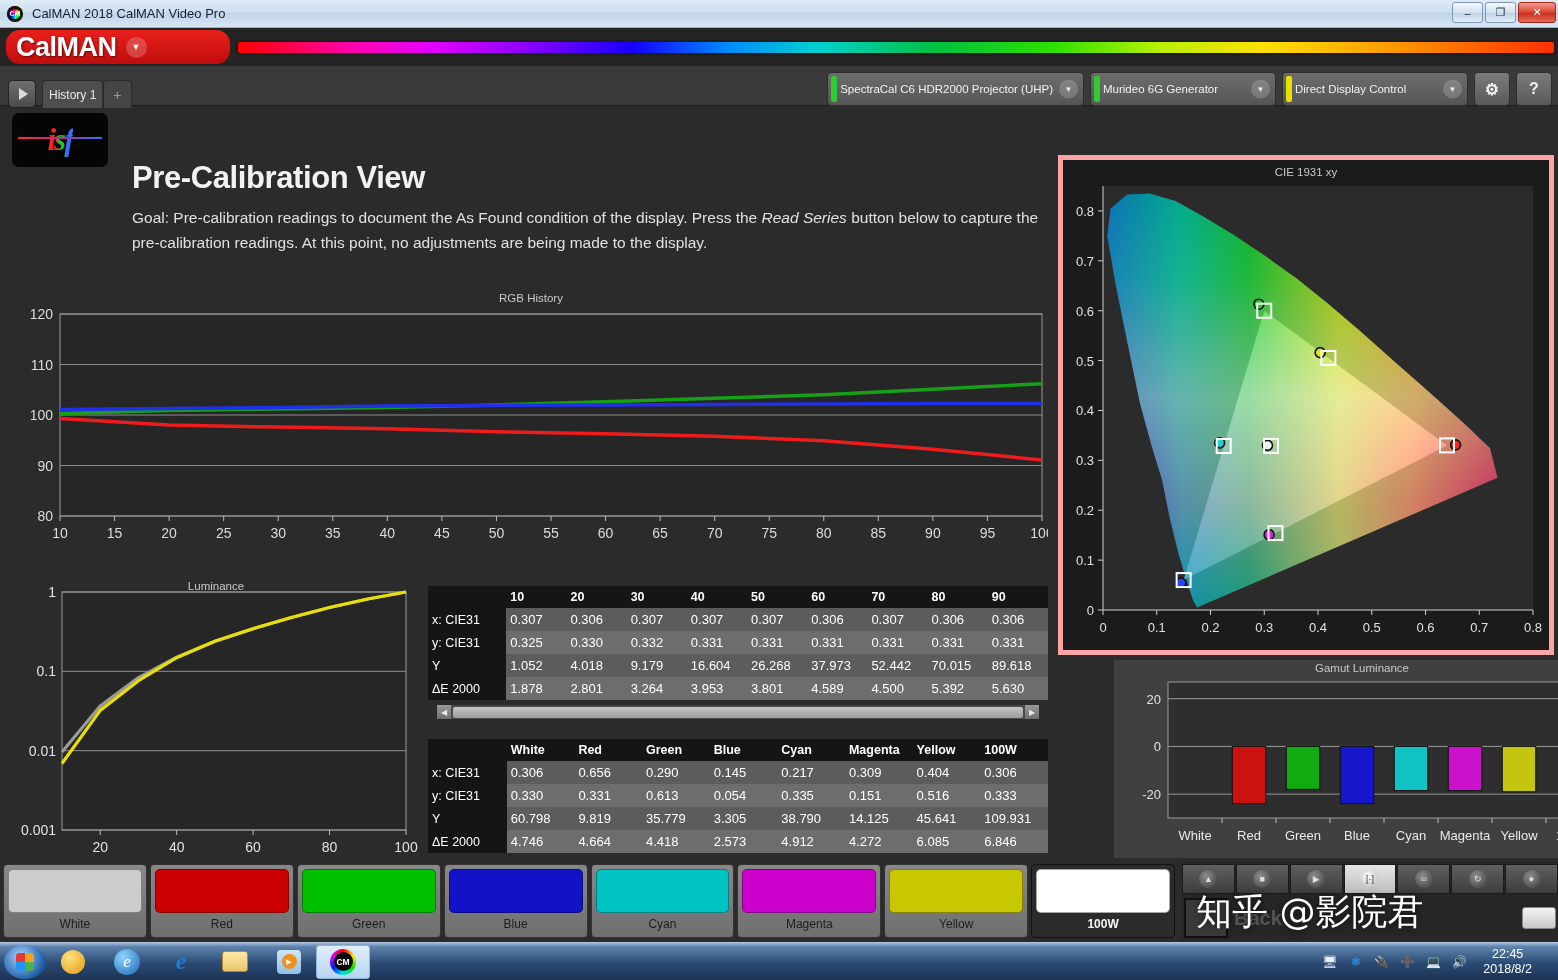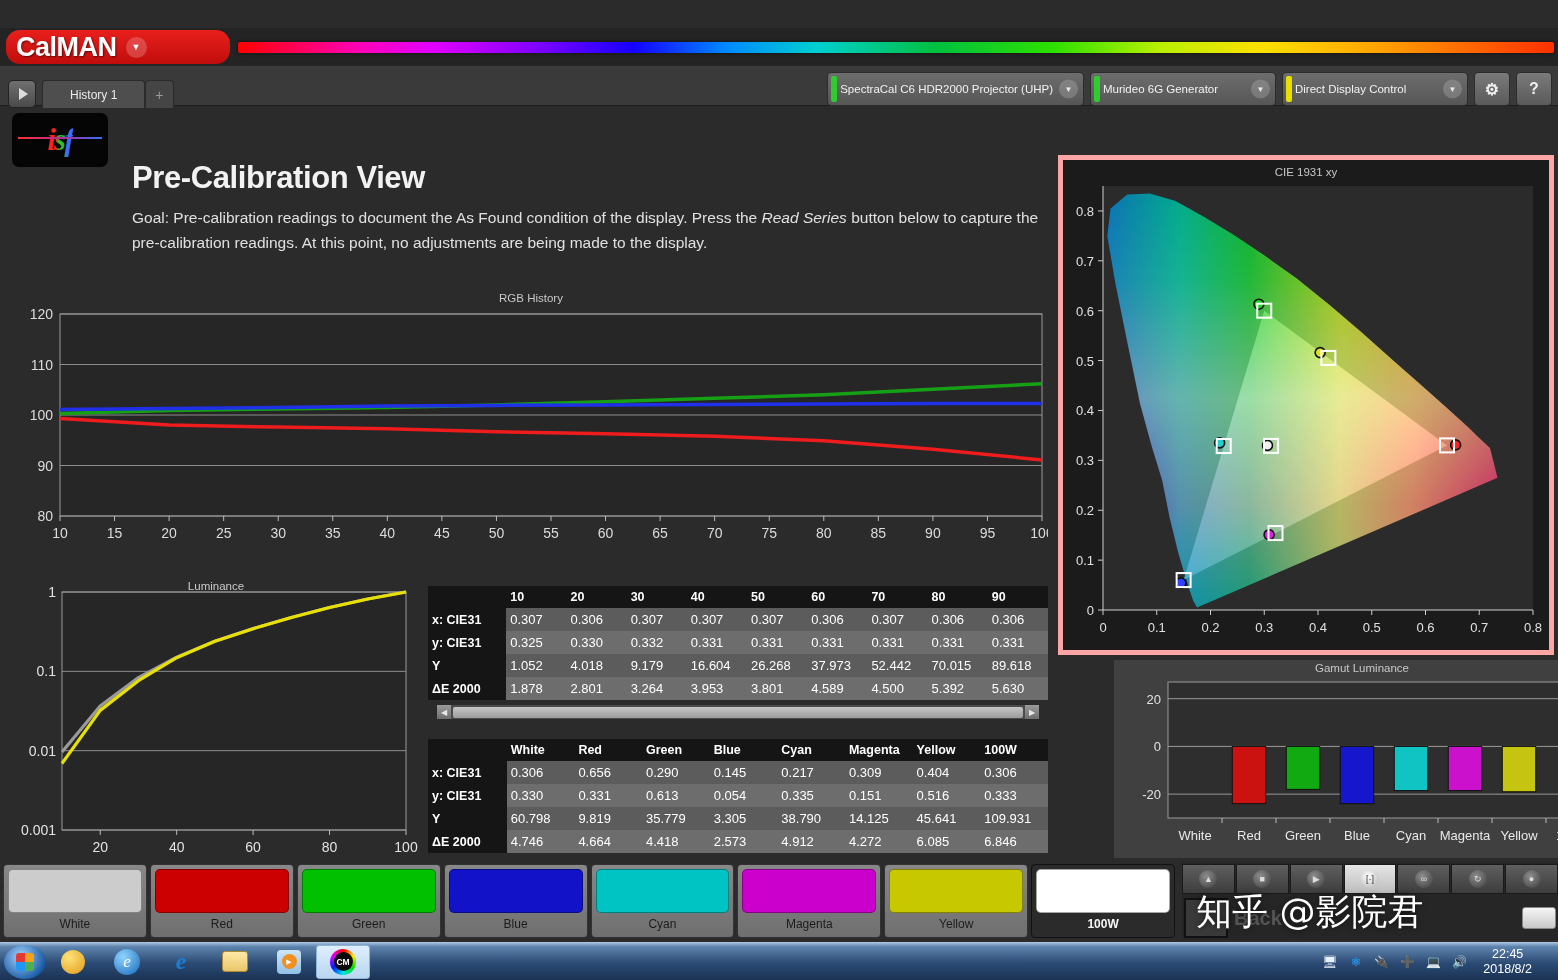--- a/index.html
+++ b/index.html
@@ -65,21 +65,21 @@
     border-bottom:1px solid #1d1d1d; }
   .playbtn {
     position:absolute;left:8px;top:80px;width:28px;height:28px;border-radius:5px;
     background:linear-gradient(to bottom,#6f6f6f,#4a4a4a);border:1px solid #222;
     display:flex;align-items:center;justify-content:center;
   }
   .playbtn .tri { width:0;height:0;border-left:9px solid #dcdcdc;border-top:6px solid transparent;border-bottom:6px solid transparent;margin-left:3px;}
   .tabs { position:absolute;left:42px;top:78px;display:flex;align-items:flex-end;height:30px; }
   .tab {
     background:#4e4e4e;border:1px solid #2b2b2b;border-bottom:none;border-radius:4px 4px 0 0;
-    height:28px;padding:0 27px;display:flex;align-items:center;font-size:12px;color:#eaeaea;
+    height:28px;padding:0 6px;display:flex;align-items:center;font-size:12px;color:#eaeaea;
   }
   .tab.add { padding:0 9px;color:#9a9a9a;font-size:14px;background:#454545; }
 
   .devices { position:absolute;right:6px;top:72px;display:flex;gap:6px;align-items:flex-start; }
   .device {
     height:34px;min-width:186px;background:linear-gradient(to bottom,#6d6d6d,#565656);
     border:1px solid #2c2c2c;border-radius:4px;display:flex;align-items:center;position:relative;
     padding-left:12px;padding-right:30px;
   }
   .device .bar { position:absolute;left:3px;top:3px;bottom:3px;width:6px;border-radius:2px; }
@@ -124,21 +124,21 @@
     border:5px solid #fca5a5; }
   #gamutPanel { position:absolute;left:1114px;top:660px;width:496px;height:198px;background:#404040; }
 
   
   .dtable { position:absolute;border-collapse:collapse;font-size:13px;table-layout:fixed; }
   .dtable th { background:#151515;color:#ffffff;font-weight:bold;font-size:12.5px;
     text-align:left;padding:3px 4px;height:22px; }
   .dtable td { padding:3px 4px;height:23px;color:#fff; }
   .dtable tr.odd td { background:#5c5c5c; }
   .dtable tr.even td { background:#6d6d6d; }
-  .dtable td.rowhdr { background:#151515 !important;color:#fff;font-weight:bold;font-size:12.5px; }
+  .dtable td.rowhdr { background:#151515 !important;color:#fff;font-weight:normal;font-size:12.5px; }
   .tbl-scroll {
     position:absolute;height:16px;background:#4a4a4a;border:1px solid #2a2a2a;
     display:flex;align-items:center;
   }
   .tbl-scroll .arw { width:14px;height:14px;background:linear-gradient(to bottom,#9a9a9a,#6e6e6e);
     display:flex;align-items:center;justify-content:center;font-size:8px;color:#e8e8e8;}
   .tbl-scroll .thumb { flex:1;height:11px;margin:0 2px;border-radius:2px;
     background:linear-gradient(to bottom,#c6c6c6,#9c9c9c); }
 
   
@@ -193,20 +193,29 @@
   .cm-ball span { width:19px;height:19px;border-radius:50%;background:#0b0b0b;color:#fff;
     font-size:8.5px;font-weight:bold;display:flex;align-items:center;justify-content:center;
     font-family:"Liberation Sans",sans-serif; }
   .e-ball { font-family:"Liberation Serif",serif;font-size:24px;font-style:italic;color:#1a7fd4;font-weight:bold; }
 </style>
 </head>
 <body>
 
 <div id="app">
 
+  <div class="titlebar">
+    <div class="tb-icon">CM</div>
+    <div class="tb-title">CalMAN 2018 CalMAN Video Pro</div>
+    <div class="tb-btns">
+      <div class="tb-btn">–</div>
+      <div class="tb-btn">❐</div>
+      <div class="tb-btn close">✕</div>
+    </div>
+  </div>
 
   <div class="brandbar">
     <div class="brand">
       <div class="brand-text">CalMAN</div>
       <div class="brand-caret">▼</div>
     </div>
     <div class="spectrum"></div>
   </div>
 
   <div class="toolrow"></div>

